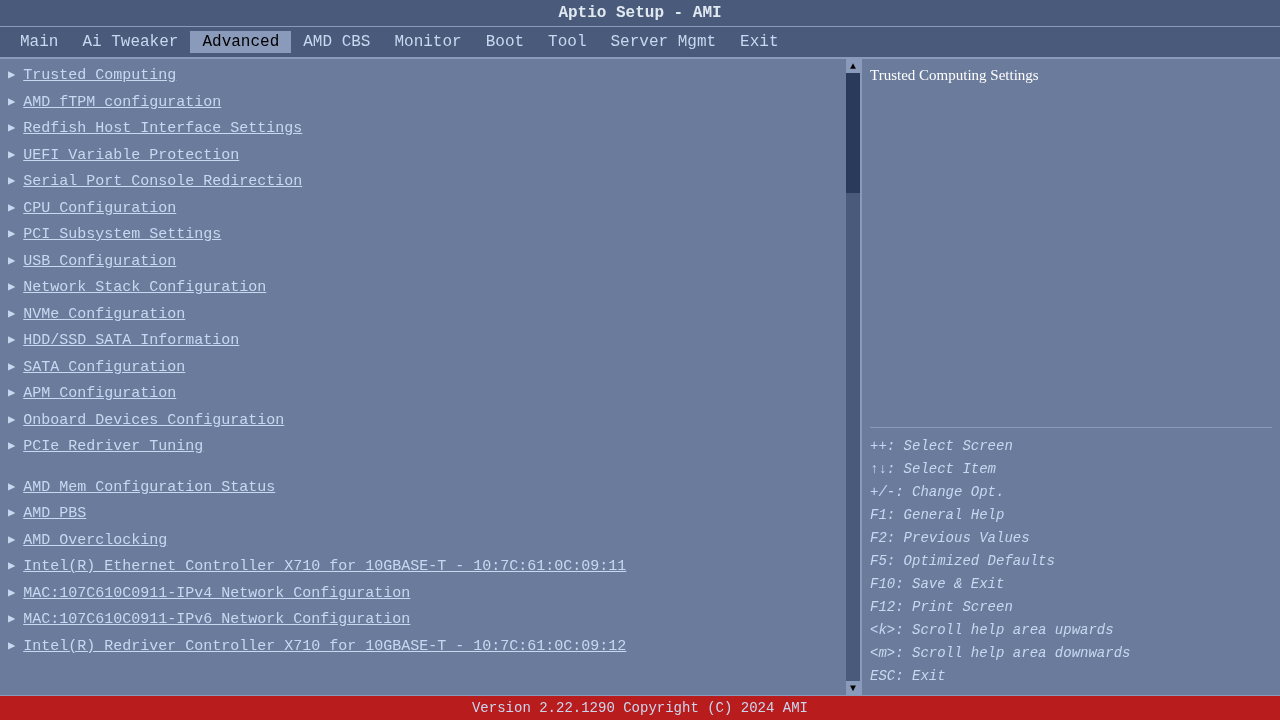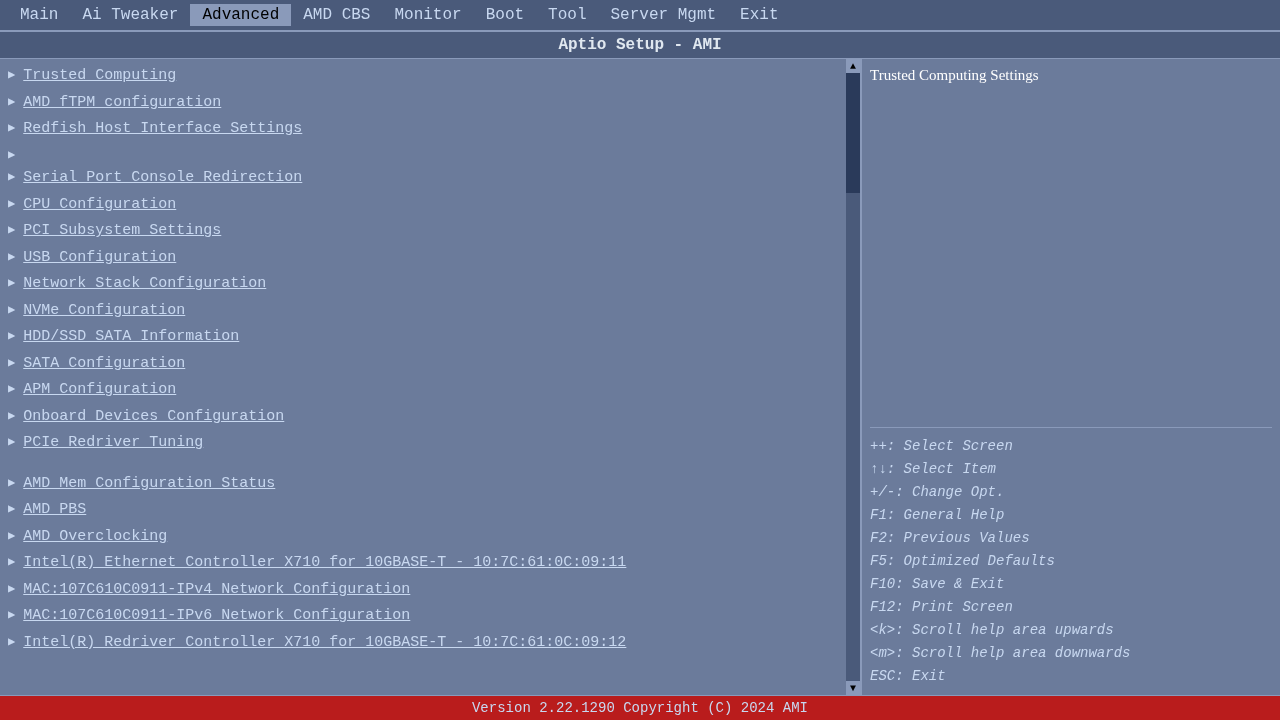--- a/index.html
+++ b/index.html
@@ -213,55 +213,56 @@
       padding: 4px 0;
       color: #c8d8f0;
       font-size: 14px;
       border-top: 1px solid #8a9aba;
     }
   </style>
 </head>
 <body>
 
 <div id="app">
+
+  <div id="title-bar">
+    <span>Aptio Setup - AMI</span>
+  </div>
 
   <div id="menu-bar">
   <div class="menu-item">Main</div>
       <div class="menu-item">Ai Tweaker</div>
       <div class="menu-item active">Advanced</div>
       <div class="menu-item">AMD CBS</div>
       <div class="menu-item">Monitor</div>
       <div class="menu-item">Boot</div>
       <div class="menu-item">Tool</div>
       <div class="menu-item">Server Mgmt</div>
       <div class="menu-item">Exit</div>
     </div>
 
-  <div id="title-bar">
-    <span>Aptio Setup - AMI</span>
-  </div>
-
   <div id="main-content">
 
     <div id="left-panel">
       <div id="menu-list">
       <div class="menu-list-item">
             <span class="arrow">▶</span>
             <span class="label">Trusted Computing</span>
           </div>
           <div class="menu-list-item">
             <span class="arrow">▶</span>
             <span class="label">AMD fTPM configuration</span>
           </div>
           <div class="menu-list-item">
             <span class="arrow">▶</span>
             <span class="label">Redfish Host Interface Settings</span>
           </div>
           <div class="menu-list-item">
             <span class="arrow">▶</span>
+            <span class="label">UEFI Variable Protection</span>
           </div>
           <div class="menu-list-item">
             <span class="arrow">▶</span>
             <span class="label">Serial Port Console Redirection</span>
           </div>
           <div class="menu-list-item">
             <span class="arrow">▶</span>
             <span class="label">CPU Configuration</span>
           </div>
           <div class="menu-list-item">

